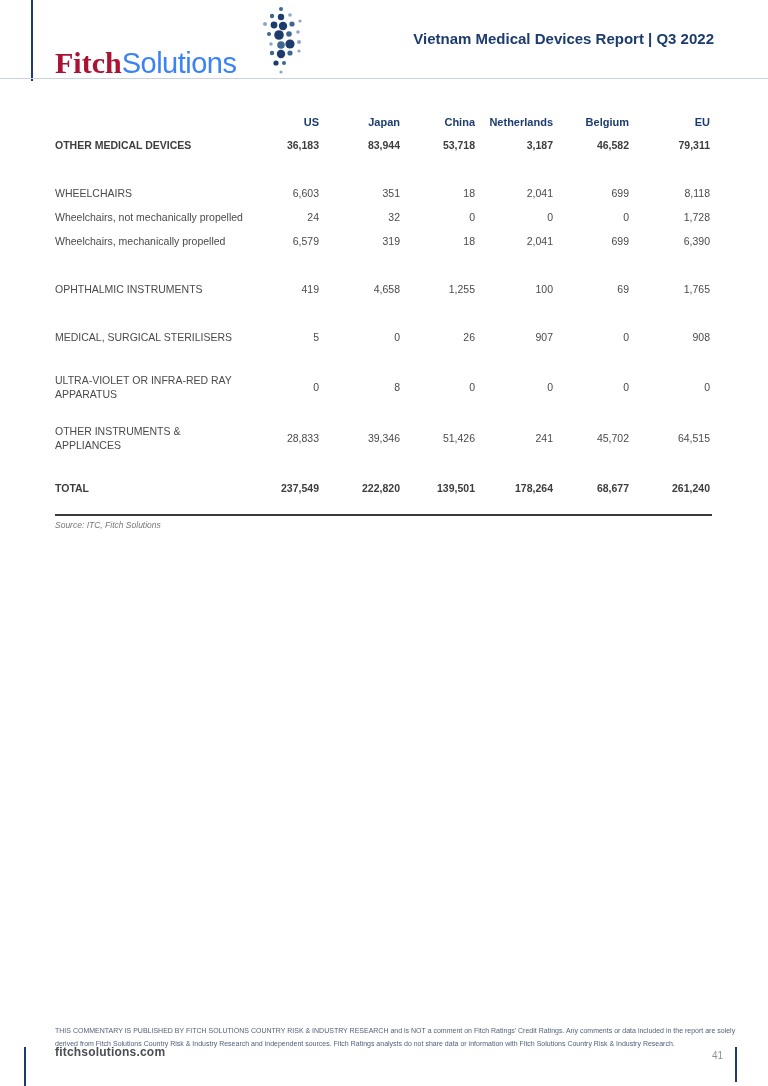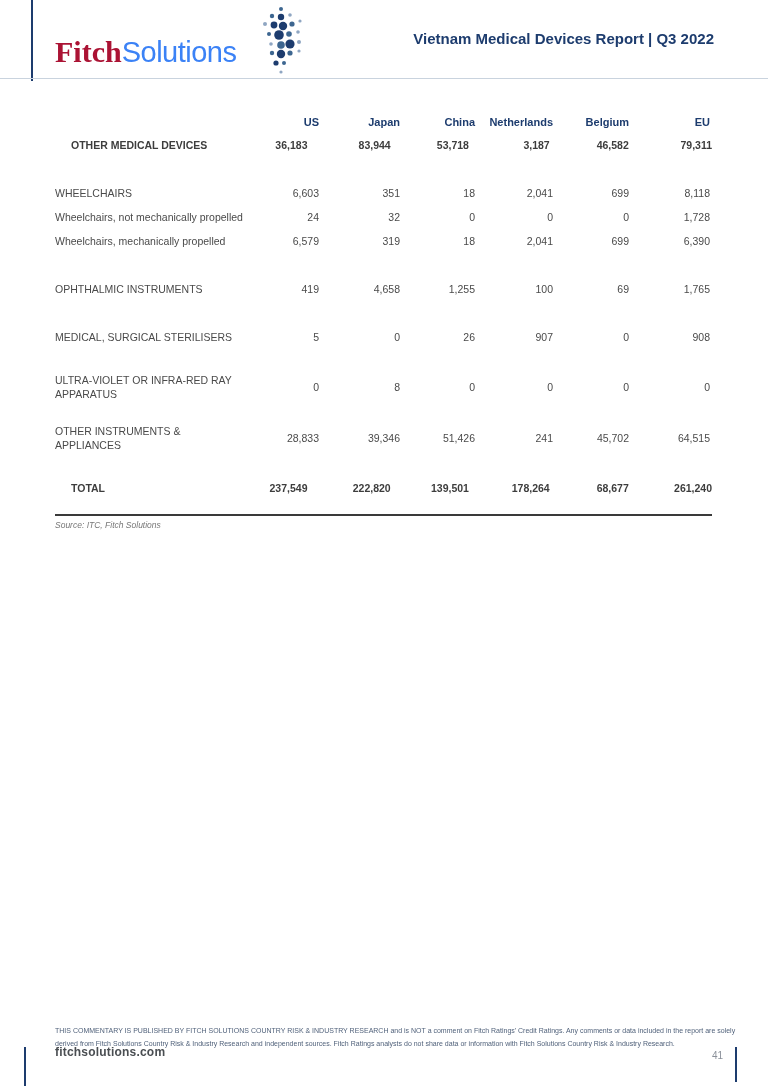--- a/index.html
+++ b/index.html
@@ -9,38 +9,38 @@
     font-family:"Liberation Sans", sans-serif; overflow:hidden;
   }
 
   
   .border-top-left     { position:absolute; left:31px;  top:0;      width:2px; height:81px; background:#1d3c6e; }
   .border-bottom-left  { position:absolute; left:24px;  top:1047px; width:2px; height:39px; background:#1d3c6e; }
   .border-bottom-right { position:absolute; left:735px; top:1047px; width:2px; height:35px; background:#1d3c6e; }
 
   
   .header { position:relative; height:78px; }
-  .logo { position:absolute; left:55px; top:12px; display:flex; align-items:center;gap:16px; }
+  .logo { position:absolute; left:55px; top:12px; display:flex; align-items:flex-end;gap:16px; }
   .logo-text { display:flex; align-items:baseline; padding-top:14px; }
   .logo-fitch { font-family:"Liberation Serif", serif; font-weight:bold; color:#ab1334; font-size:30px; line-height:1; }
   .logo-solutions { font-family:"Liberation Sans", sans-serif; font-weight:400; color:#3b82f6; font-size:29px; line-height:1; letter-spacing:-0.5px; }
   .logo-dots { margin-left:3px; margin-top:-8px; }
   .report-title { position:absolute; right:54px; top:30px; font-size:15px; font-weight:bold; color:#1d3c6e; }
   .header-rule { position:absolute; left:0; top:78px; width:768px; height:1px; background:#c9d3de; }
 
   
   .table { margin:32px 0 0 55px; width:657px; }
   .row { display:flex; align-items:center; min-height:24px; }
   .row.gap { margin-top:24px; }
   .cell { font-size:10.5px; color:#4a4a4a; line-height:1.3; }
   .cell.label { width:200px; padding-right:8px; }
   .cell.num { text-align:right; }
   .c1{width:64px} .c2{width:81px} .c3{width:75px} .c4{width:78px} .c5{width:76px} .c6{width:81px}
   .thead .cell { color:#1d3c6e; font-weight:bold; font-size:11px; }
-  .row.bold .cell { font-weight:bold; color:#3d3d3d;margin-left:16px; }
+  .row.bold .cell { font-weight:bold; color:#3d3d3d; }
   .total-rule { margin-top:13px; width:657px; height:2px; background:#3a3a3a; }
   .source { margin-top:4px; font-size:8.5px; font-style:italic; color:#787878; }
 
   
   .disclaimer { position:absolute; left:55px; top:1024px; width:682px; font-size:7px; line-height:13px; color:#51627b; }
   .footer-bottom { position:absolute; left:55px; top:1045px; width:680px; display:flex; justify-content:space-between; align-items:flex-start; }
   .site { font-size:12px; font-weight:bold; color:#4a4e52; letter-spacing:0.2px; cursor:pointer; }
   .page-num { font-size:10px; color:#8a9099; margin-top:5px; padding-right:12px; }
 </style>
 </head>

